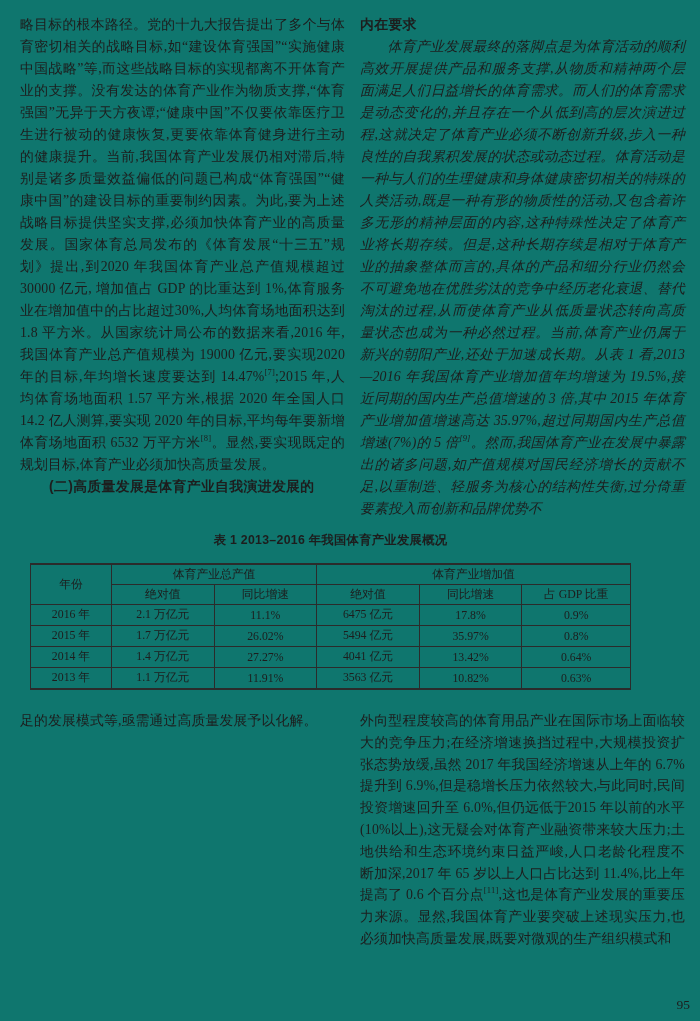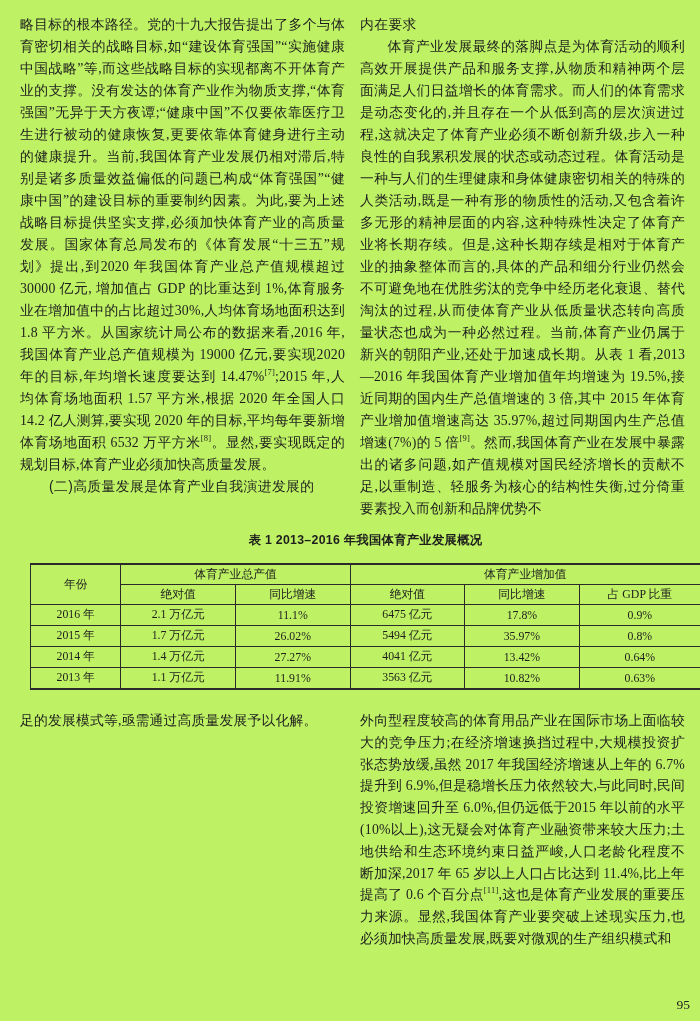--- a/index.html
+++ b/index.html
@@ -1,40 +1,40 @@
 <!DOCTYPE html>
 <html><head>
 <meta charset="utf-8">
 <style>
   html,body { margin:0; padding:0; background:#dddbd8; }
   .page {
     position:relative;
     width:700px; height:1021px;
     margin:0 auto;
-    background:#bef264;
+    background:#0f766e;
     box-sizing:border-box;
     padding:14px 15px 0 20px;
     font-family:"Liberation Serif","DejaVu Serif",serif;
     color:#1d1d1d;
     overflow:hidden;
   }
   .cols { display:flex; gap:15px; }
   .col { width:325px; box-sizing:border-box; }
   p { margin:0; text-align:justify; font-size:13.8px; line-height:22px; letter-spacing:0.2px; }
   .cols.bottom p { line-height:21.8px; }
-  .indent { text-indent:2em; }
+  .indent { text-indent:2em;font-style:italic; }
   .heading {
     font-family:"Liberation Sans","DejaVu Sans",sans-serif;
-    font-weight:normal;
+    font-weight:bold;
     letter-spacing:0.4px;
   }
   .hindent { text-indent:2.1em; }
   sup { font-size:8.5px; vertical-align:super; line-height:0; }
 
-  .table-block { width:671px; margin:13px 0 0 10px; }
+  .table-block { width:601px; margin:13px 0 0 10px; }
   .table-title {
     text-align:center;
     font-family:"Liberation Sans","DejaVu Sans",sans-serif;
     font-weight:bold;
     font-size:12.3px;
     line-height:15px;
     margin-bottom:9px;
     letter-spacing:0.3px;
   }
   table.data {

